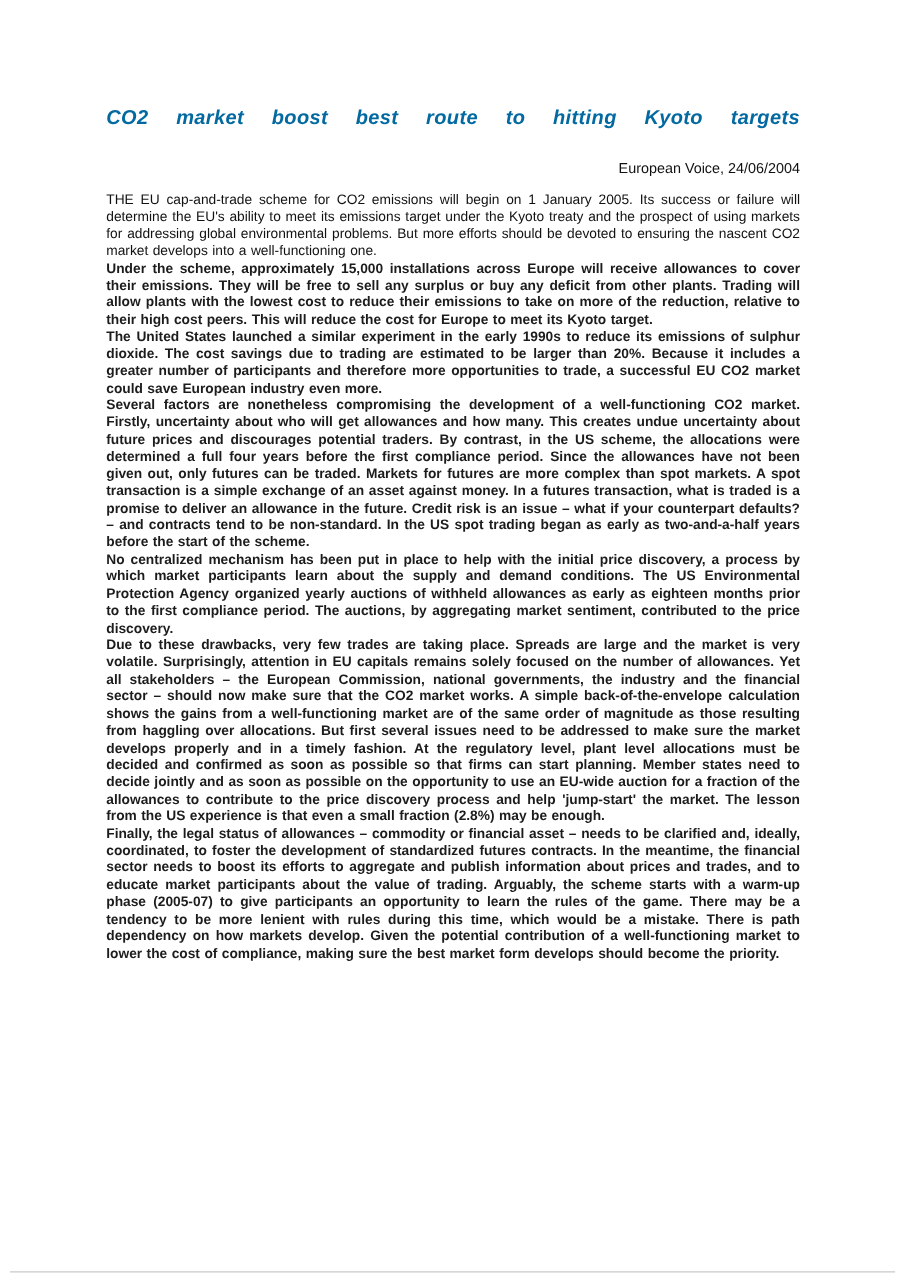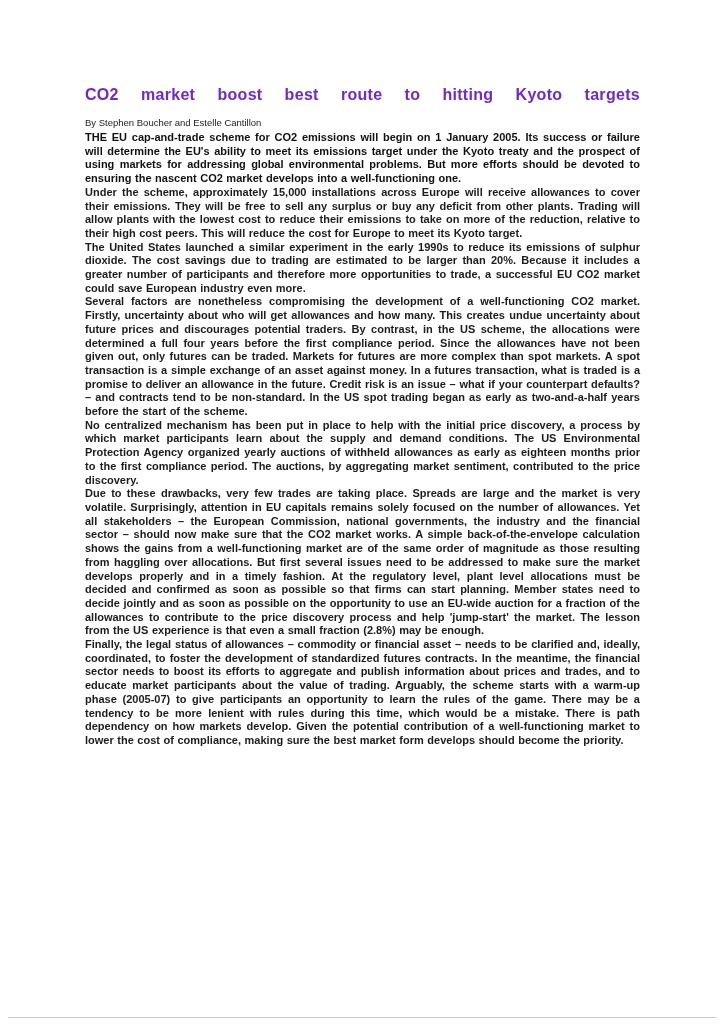--- a/index.html
+++ b/index.html
@@ -20,24 +20,25 @@
     width: 724px;
     height: 1024px;
     padding: 86px 84px 0 85px;
     position: relative;
     background: #ffffff;
   }
   .title {
     font-size: 16px;
     font-weight: bold;
     letter-spacing: 0.3px;
-    margin: 0 0 13px 0;
+    margin: 0 0 25px 0;
     text-align: justify;
     text-align-last: justify;
-    color: #6d28d9;
+    color: #0369a1;
+    font-style: italic;
   }
   .byline {
     font-size: 9.5px;
     margin: 0 0 3px 0;
     color: #222;
   }
   .source {
     font-size: 11.5px;
     text-align: right;
     margin: 0 0 13px 0;
@@ -45,21 +46,21 @@
   }
   p.para, p.lead {
     font-size: 11px;
     line-height: 13.7px;
     text-align: justify;
     margin: 0;
     word-spacing: 0.5px;
     font-weight: bold;
   }
   p.lead {
-    font-weight: bold;
+    font-weight: normal;
     color: #111;
   }
   .first-body {
     margin-top: 26px;
   }
   .group-start {
     margin-top: 13px;
   }
   .page-bottom-edge {
     position: absolute;
@@ -70,22 +71,22 @@
     background: #c9c9c9;
   }
 </style>
 </head>
 <body>
 
 <div class="page">
 
   <h1 class="title">CO2 market boost best route to hitting Kyoto targets</h1>
 
-  <div class="byline">By Stephen Boucher and Estelle Cantillon</div>
 
+  <div class="source">European Voice, 24/06/2004</div>
 
   <p class="lead">THE EU cap-and-trade scheme for CO2 emissions will begin on 1 January 2005. Its success or failure will determine the EU's ability to meet its emissions target under the Kyoto treaty and the prospect of using markets for addressing global environmental problems. But more efforts should be devoted to ensuring the nascent CO2 market develops into a well-functioning one.</p>
 
   <p class="para first-body">Under the scheme, approximately 15,000 installations across Europe will receive allowances to cover their emissions. They will be free to sell any surplus or buy any deficit from other plants. Trading will allow plants with the lowest cost to reduce their emissions to take on more of the reduction, relative to their high cost peers. This will reduce the cost for Europe to meet its Kyoto target.</p>
 
   <p class="para">The United States launched a similar experiment in the early 1990s to reduce its emissions of sulphur dioxide. The cost savings due to trading are estimated to be larger than 20%. Because it includes a greater number of participants and therefore more opportunities to trade, a successful EU CO2 market could save European industry even more.</p>
 
   <p class="para group-start">Several factors are nonetheless compromising the development of a well-functioning CO2 market. Firstly, uncertainty about who will get allowances and how many. This creates undue uncertainty about future prices and discourages potential traders. By contrast, in the US scheme, the allocations were determined a full four years before the first compliance period. Since the allowances have not been given out, only futures can be traded. Markets for futures are more complex than spot markets. A spot transaction is a simple exchange of an asset against money. In a futures transaction, what is traded is a promise to deliver an allowance in the future. Credit risk is an issue – what if your counterpart defaults? – and contracts tend to be non-standard. In the US spot trading began as early as two-and-a-half years before the start of the scheme.</p>
 
   <p class="para">No centralized mechanism has been put in place to help with the initial price discovery, a process by which market participants learn about the supply and demand conditions. The US Environmental Protection Agency organized yearly auctions of withheld allowances as early as eighteen months prior to the first compliance period. The auctions, by aggregating market sentiment, contributed to the price discovery.</p>

